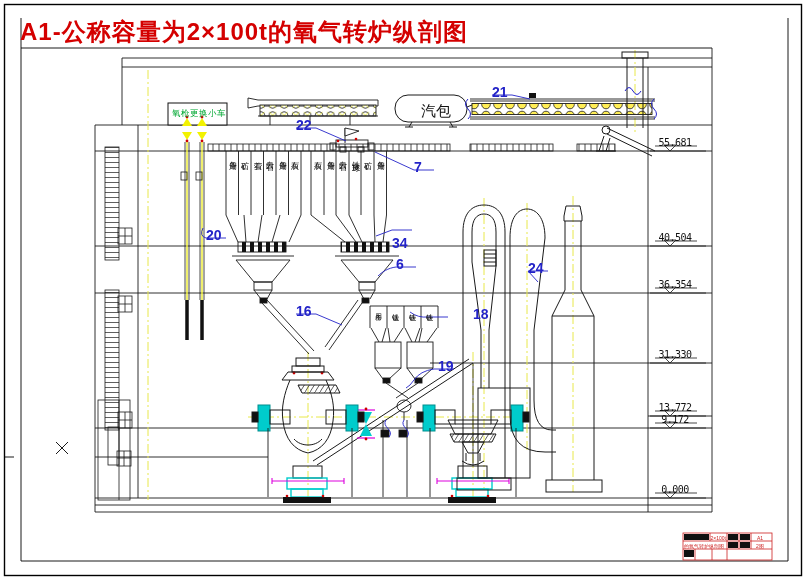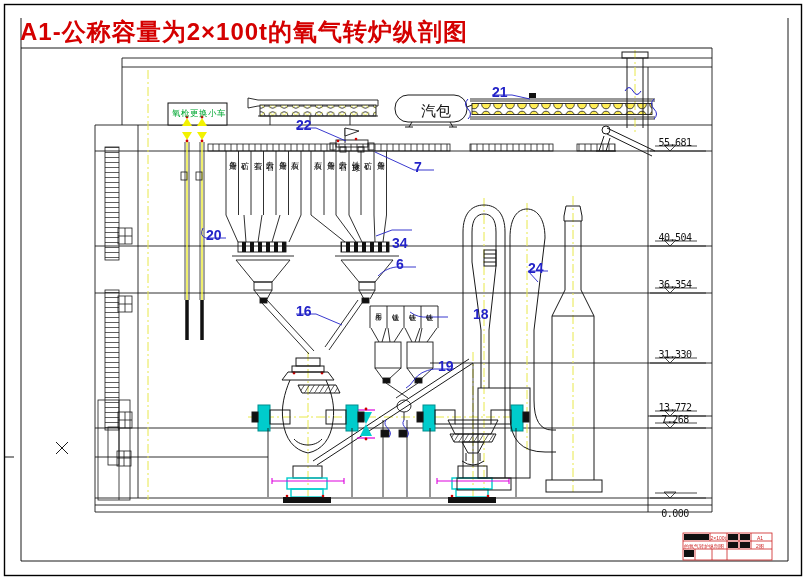--- a/index.html
+++ b/index.html
@@ -521,21 +521,21 @@
 <div class="ovl callout" style="left:492px;top:84px;">21</div>
 <div class="ovl callout" style="left:296px;top:117px;">22</div>
 <div class="ovl callout" style="left:528px;top:260px;">24</div>
 <div class="ovl callout" style="left:392px;top:235px;">34</div>
 
 <div class="ovl elev" style="left:653px;top:137px;">55.681</div>
 <div class="ovl elev" style="left:653px;top:232px;">40.504</div>
 <div class="ovl elev" style="left:653px;top:279px;">36.354</div>
 <div class="ovl elev" style="left:653px;top:349px;">31.330</div>
 <div class="ovl elev" style="left:653px;top:402px;">13.772</div>
-<div class="ovl elev" style="left:653px;top:414px;">7.268</div>
-<div class="ovl elev" style="left:653px;top:508px;">0.000</div>
+<div class="ovl elev" style="left:653px;top:414px;">9.172</div>
+<div class="ovl elev" style="left:653px;top:484px;">0.000</div>
 
 <div class="ovl tb-red" style="left:692px;top:534.5px;width:34px;text-align:right;">2×100t</div>
 <div class="ovl tb-red" style="left:684px;top:542.5px;width:42px;">的氧气转炉纵剖图</div>
 <div class="ovl tb-red" style="left:750px;top:534.5px;width:20px;text-align:center;">A1</div>
 <div class="ovl tb-red" style="left:750px;top:542.5px;width:20px;text-align:center;">2图</div>
 
 </div>
 
 </body></html>

